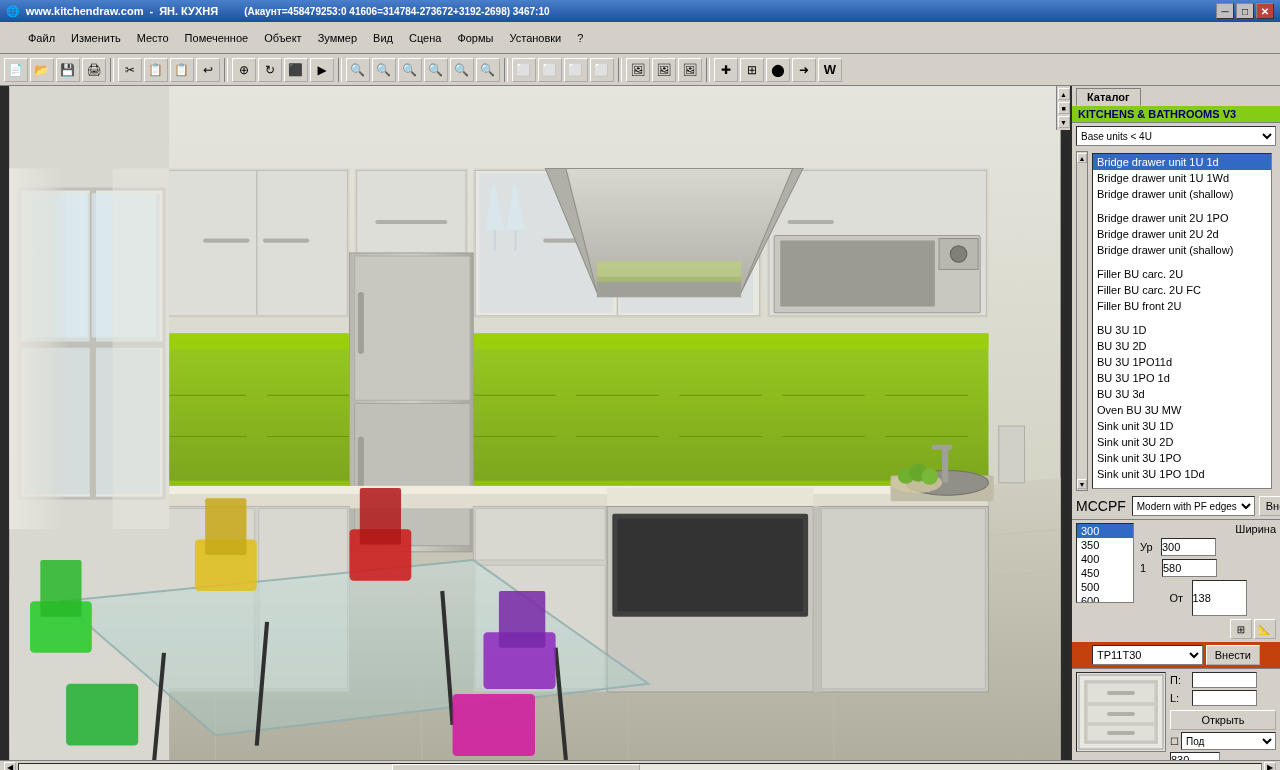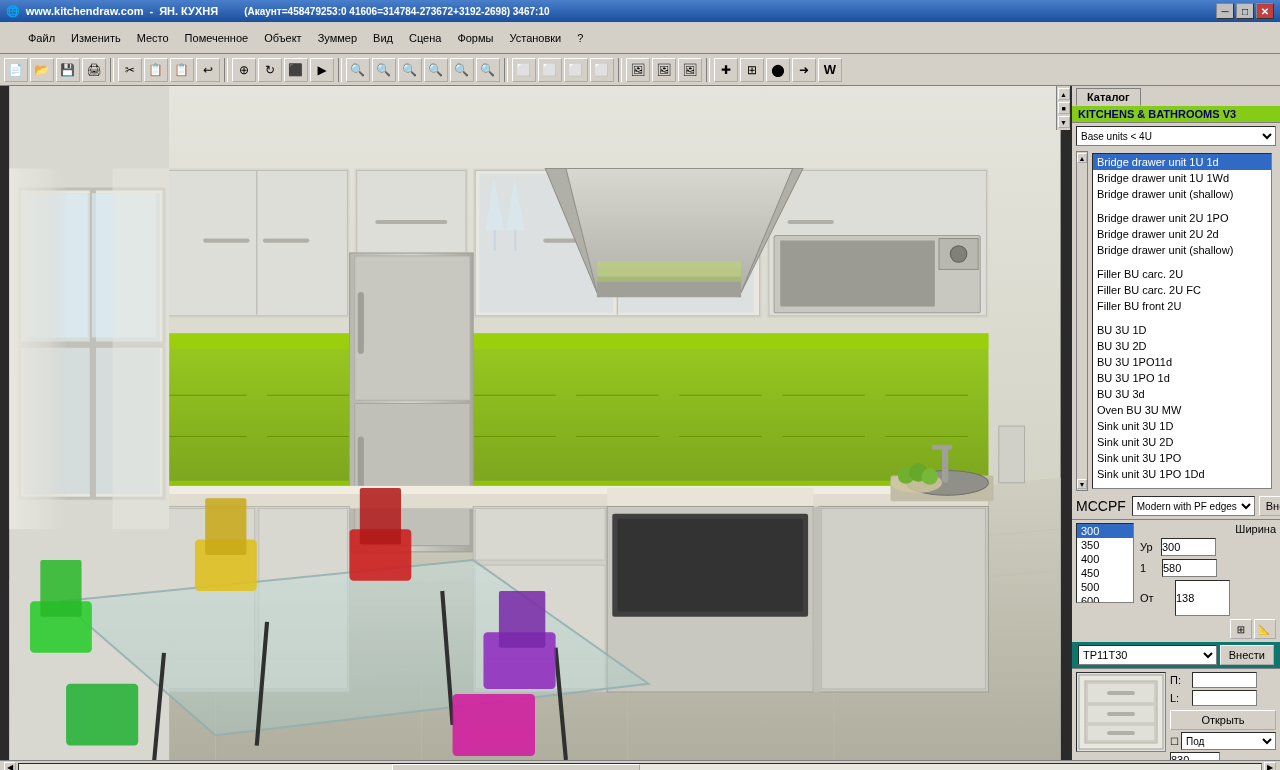--- a/index.html
+++ b/index.html
@@ -635,34 +635,34 @@
             <span style="font-size:11px;">Ширина</span>
           </div>
           <div style="display:flex;align-items:center;gap:1px;">
             <span style="font-size:11px;min-width:20px;">Ур</span>
             <input type="text" value="300" style="width: 55px; height: 18px; border: 1px inset rgb(128, 128, 128); font-size: 11px;">
           </div>
           <div style="display:flex;align-items:center;gap:2px;">
             <span style="font-size:11px;min-width:20px;">1</span>
             <input type="text" value="580" style="width: 55px; height: 18px; border: 1px inset rgb(128, 128, 128); font-size: 11px;">
           </div>
-          <div style="display:flex;align-items:center;gap:15px;">
+          <div style="display:flex;align-items:center;gap:2px;justify-content:center;">
             <span style="font-size:11px;min-width:20px;">От</span>
             <input type="text" value="138" style="width: 55px; height: 36px; border: 1px inset rgb(128, 128, 128); font-size: 11px;">
           </div>
 
           <div style="display:flex;gap:2px;align-items:center;justify-content:flex-end;">
             <div style="width:22px;height:20px;background:#d4d0c8;border:1px outset #fff;display:flex;align-items:center;justify-content:center;cursor:pointer;font-size:10px;">⊞</div>
             <div style="width:22px;height:20px;background:#d4d0c8;border:1px outset #fff;display:flex;align-items:center;justify-content:center;cursor:pointer;font-size:10px;">📐</div>
           </div>
         </div>
       </div>
     </div>
 
-    <div style="display:flex;align-items:center;gap:3px;padding:3px 6px;background:#0f766e;justify-content:space-between;">
+    <div style="display:flex;align-items:center;gap:3px;padding:3px 20px;background:#c2410c;justify-content:space-between;">
       <select style="flex:1;height:20px;font-size:11px;background:white;border:1px inset #808080;">
         <option>TP11T30</option>
       </select>
       <button style="height:20px;padding:0 8px;background:#d4d0c8;border:1px outset #fff;cursor:pointer;font-size:11px;">Внести</button>
     </div>
 
     <div id="preview-area" style="display:flex;gap:4px;padding:3px 4px;border-top:1px solid #808080;background:#d4d0c8;">
 
       <div id="item-preview">
         <svg width="88" height="78" viewBox="0 0 88 78">

